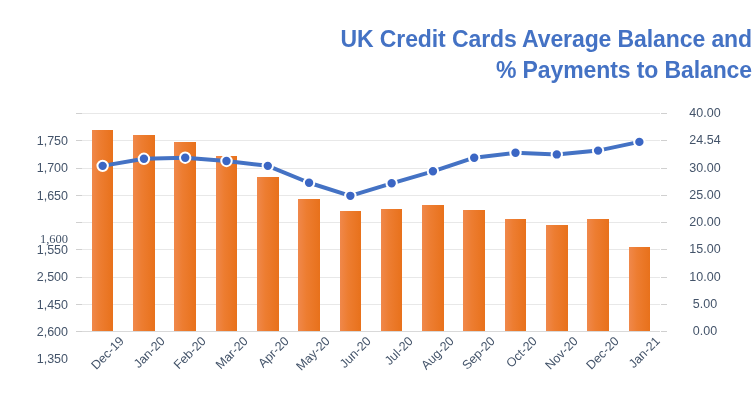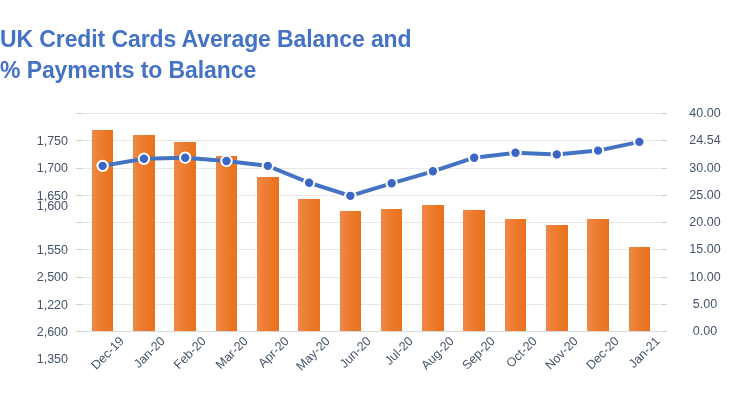--- a/index.html
+++ b/index.html
@@ -20,21 +20,21 @@
     height: 407px;
     background: #ffffff;
   }
 
   
   #chart-title {
     position: absolute;
     left: 0;
     top: 24px;
     width: 752px;
-    text-align: left;
+    text-align: right;
     color: #4472C4;
     font-size: 23px;
     font-weight: bold;
     line-height: 31px;
     letter-spacing: -0.1px;
   }
   #chart-title .title-line {
     display: block;
   }
 
@@ -157,24 +157,24 @@
 <div id="chart-root">
 
   <div id="chart-title">
     <span class="title-line">UK Credit Cards Average Balance and</span>
     <span class="title-line">% Payments to Balance</span>
   </div>
 
   <div id="left-axis">
       <div class="axis-label left" style="top: 212px;">1,350</div>
       <div class="axis-label left" style="top: 184.75px;">2,600</div>
-      <div class="axis-label left" style="top: 157.5px;">1,220</div>
+      <div class="axis-label left" style="top: 157.5px;">1,450</div>
       <div class="axis-label left" style="top: 130.25px;">2,500</div>
       <div class="axis-label left" style="top: 103px;">1,550</div>
-      <div class="axis-label left" style="top: 59px;">1,600</div>
+      <div class="axis-label left" style="top: 92px; font-family: Liberation Serif, serif;">1,600</div>
       <div class="axis-label left" style="top: 48.5px;">1,650</div>
       <div class="axis-label left" style="top: 21.25px;">1,700</div>
       <div class="axis-label left" style="top: -6px;">1,750</div>
     </div>
   <div id="left-ticks">
       <div class="tick-mark" style="top: 218px; left: 2px;"></div>
       <div class="tick-mark" style="top: 190.75px; left: 2px;"></div>
       <div class="tick-mark" style="top: 163.5px; left: 2px;"></div>
       <div class="tick-mark" style="top: 136.25px; left: 2px;"></div>
       <div class="tick-mark" style="top: 109px; left: 2px;"></div>

